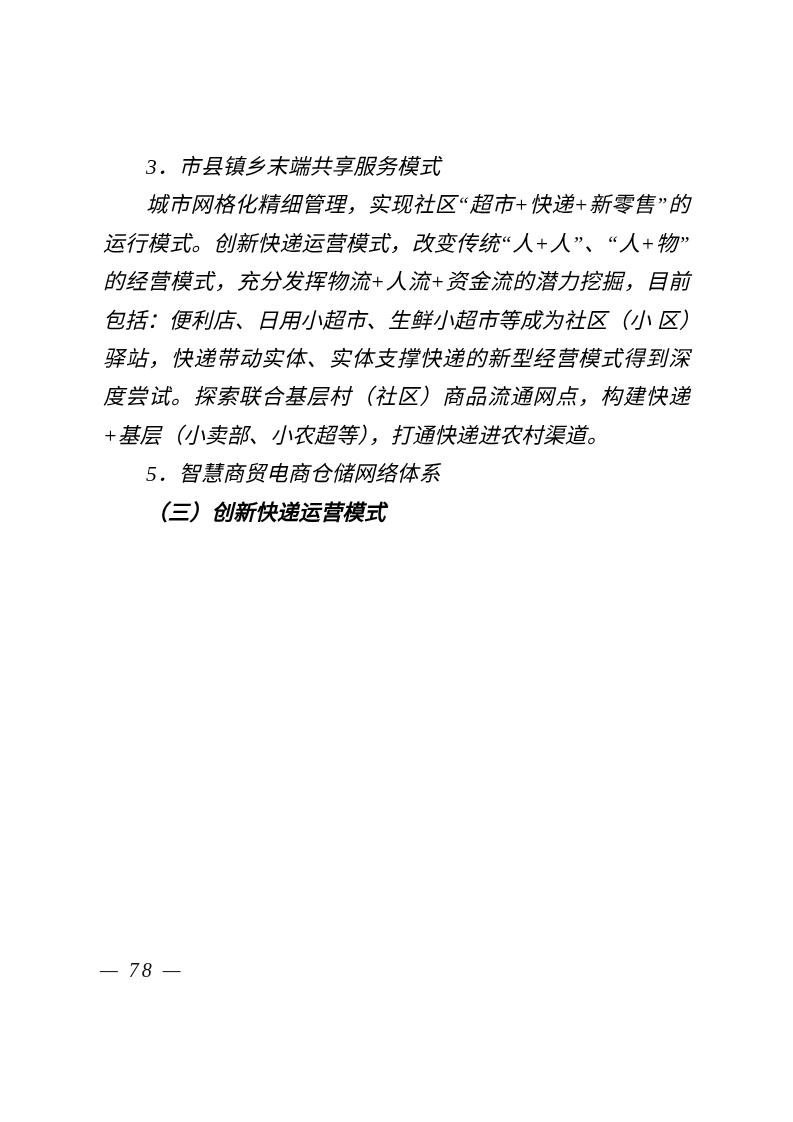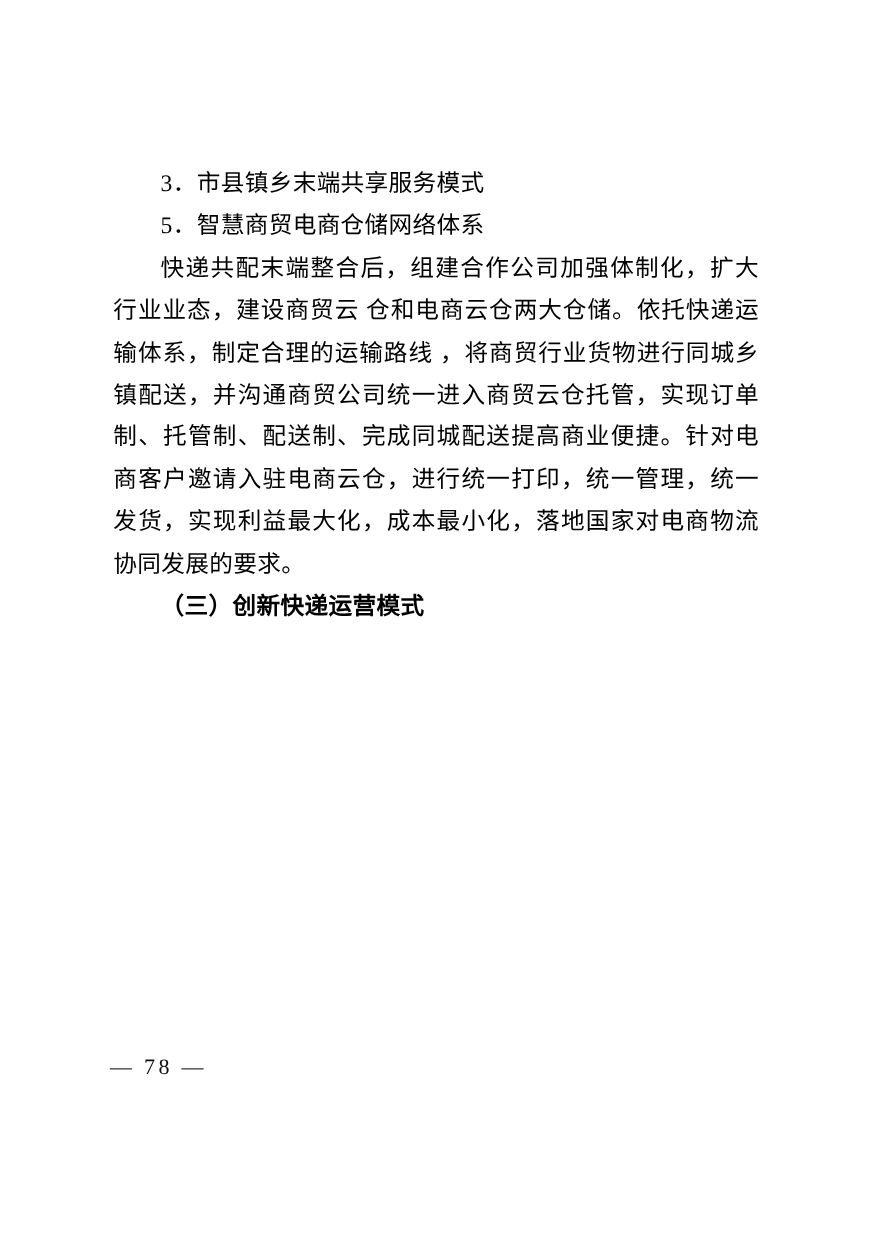--- a/index.html
+++ b/index.html
@@ -8,20 +8,21 @@
     background: #ffffff;
   }
   .page {
     position: relative;
     width: 793px;
     height: 1122px;
     background: #ffffff;
     color: #000000;
     font-family: "Liberation Serif", "DejaVu Serif", serif;
     overflow: hidden;
+    font-style: italic;
   }
   .content {
     position: absolute;
     left: 103px;
     top: 148px;
     width: 587px;
     font-size: 21.5px;
     line-height: 38.4px;
     text-align: justify;
     text-justify: inter-ideograph;
@@ -46,18 +47,18 @@
     letter-spacing: 3px;
     color: #111111;
   }
 </style>
 </head>
 <body>
 
 <div class="page">
   <div class="content">
     <p class="num-heading">3．市县镇乡末端共享服务模式</p>
+    <p class="para">城市网格化精细管理，实现社区“超市+快递+新零售”的运行模式。创新快递运营模式，改变传统“人+人”、“人+物”的经营模式，充分发挥物流+人流+资金流的潜力挖掘，目前包括：便利店、日用小超市、生鲜小超市等成为社区（小 区）驿站，快递带动实体、实体支撑快递的新型经营模式得到深度尝试。探索联合基层村（社区）商品流通网点，构建快递+基层（小卖部、小农超等），打通快递进农村渠道。</p>
     <p class="num-heading">5．智慧商贸电商仓储网络体系</p>
-    <p class="para">快递共配末端整合后，组建合作公司加强体制化，扩大行业业态，建设商贸云 仓和电商云仓两大仓储。依托快递运输体系，制定合理的运输路线 ，将商贸行业货物进行同城乡镇配送，并沟通商贸公司统一进入商贸云仓托管，实现订单制、托管制、配送制、完成同城配送提高商业便捷。针对电商客户邀请入驻电商云仓，进行统一打印，统一管理，统一发货，实现利益最大化，成本最小化，落地国家对电商物流协同发展的要求。</p>
     <p class="kai-heading">（三）创新快递运营模式</p>
   </div>
   <div class="footer">— 78 —</div>
 </div>
 
 </body></html>

